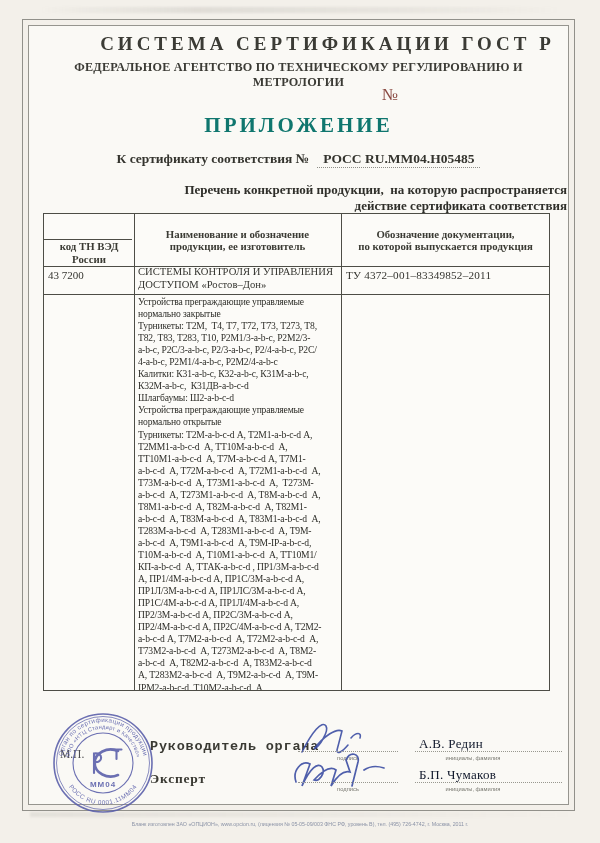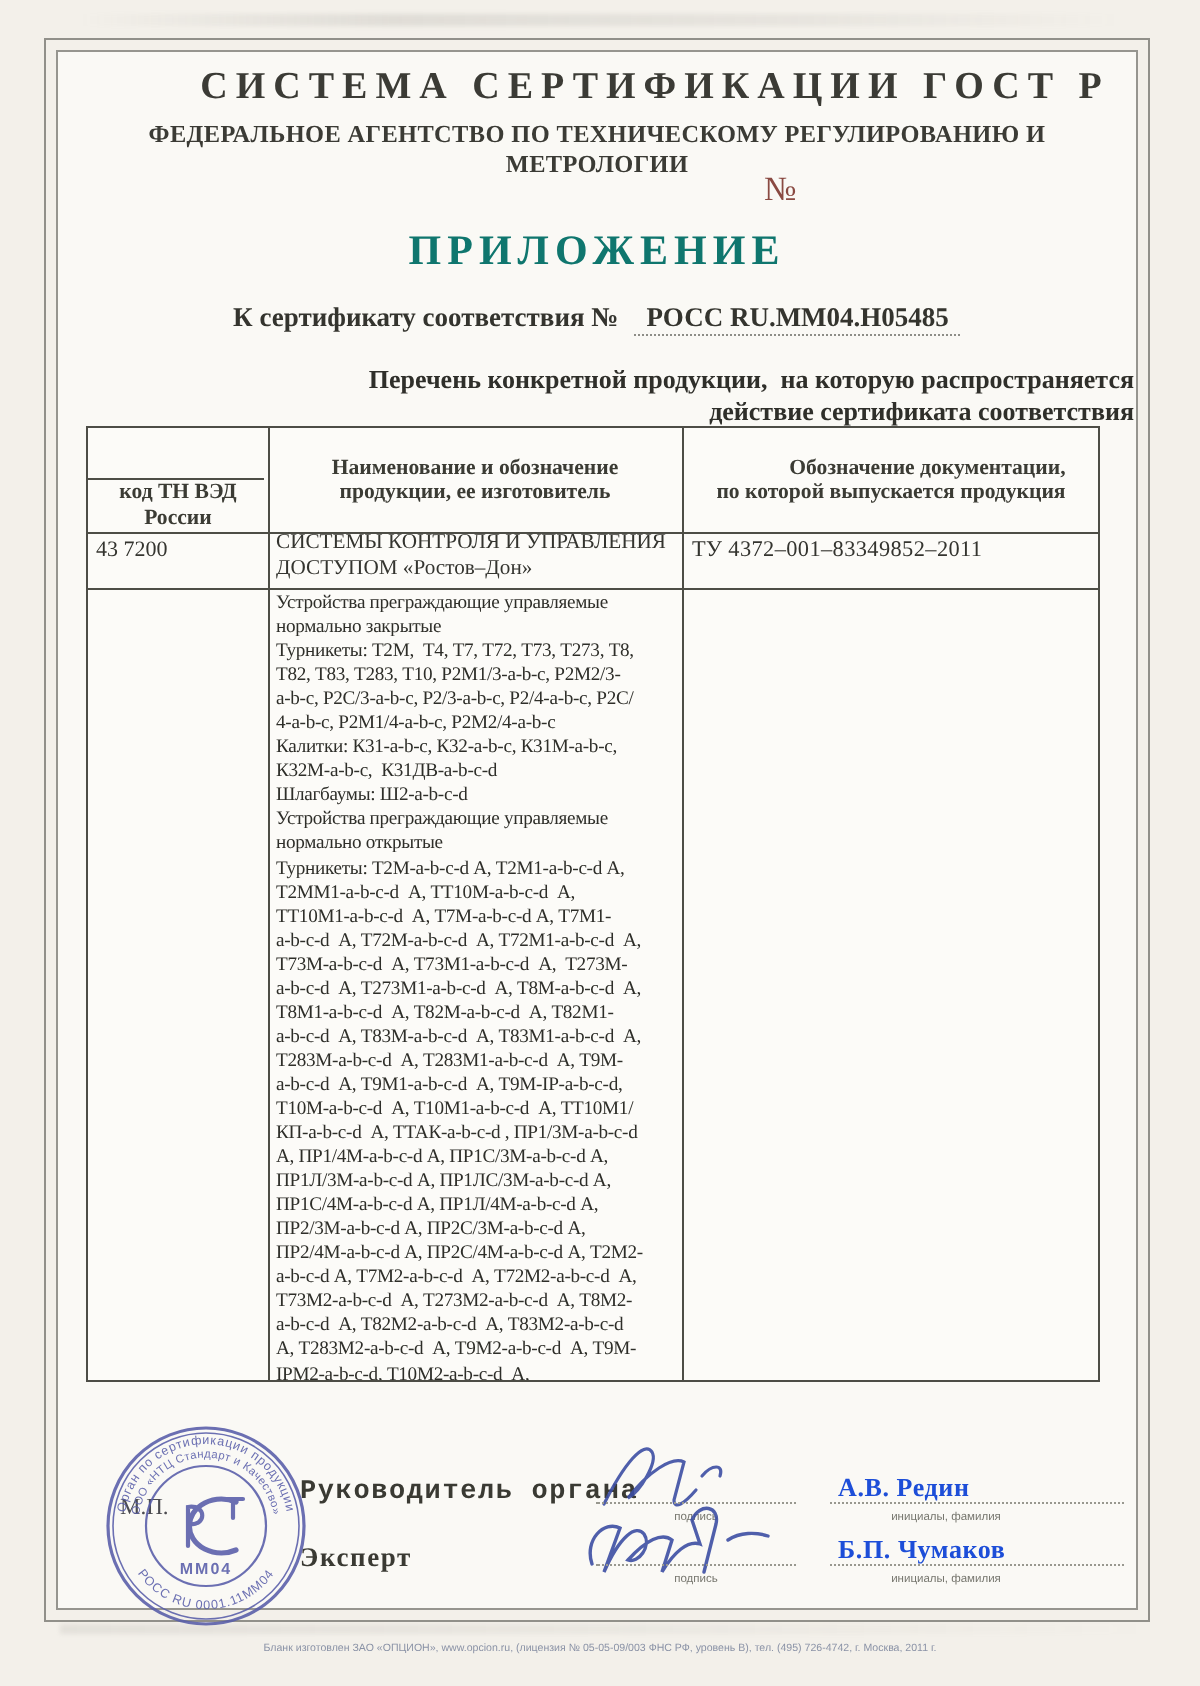--- a/index.html
+++ b/index.html
@@ -45,21 +45,21 @@
   .name-cell { font-size:10.6px; line-height:13px; padding:2px 2px 0 4px; white-space:pre-wrap; }
   .doc-cell { font-size:11.2px; padding:3px 2px 0 5px; letter-spacing:0.2px; }
   .products-cell { font-size:9.6px; line-height:12.05px; letter-spacing:-0.15px;
     padding:2px 1px 0 4px; white-space:pre-wrap; color:#2e2e29; }
 
   
   .sig-label { position:absolute; font-weight:bold; font-size:13.5px; letter-spacing:0.8px; color:#3a3a33; }
   .sig-line { position:absolute; border-bottom:1px dotted #98988f; }
   .sig-caption { position:absolute; font-family:"Liberation Sans", sans-serif; font-size:8px; color:#77776f;
     transform:scale(0.72); transform-origin:center top; width:90px; text-align:center; }
-  .sig-name { position:absolute; font-size:13px; letter-spacing:0.3px; color:#1d4ed8;font-weight:bold; }
+  .sig-name { position:absolute; font-size:13px; letter-spacing:0.3px; color:#0f172a; }
   .sig-svg { position:absolute; }
 
   .mp-label { position:absolute; left:60px; top:748px; font-size:11.5px; color:#4c4c50; }
 
   .stamp { position:absolute; left:38px; top:696px; opacity:0.88; }
   .stamp text { font-family:"Liberation Sans", sans-serif; fill:#585da9; }
 
   .fine-print { position:absolute; left:0; top:821px; width:600px; text-align:center;
     font-family:"Liberation Sans", sans-serif; font-size:8px; color:#8a92a6;
     transform:scale(0.66); transform-origin:center top; }
@@ -95,21 +95,21 @@
 <div class="tbl">
   <div class="vline" style="left:90px;"></div>
   <div class="vline" style="left:297px;"></div>
   <div class="hline" style="top:52px;"></div>
   <div class="hline" style="top:80px;"></div>
   <div class="hline" style="top:25px; right:417px;"></div>
 
   <div class="cell hdr" style="left:90px;top:0;width:207px;height:52px;">Наименование и обозначение
 продукции, ее изготовитель</div>
   <div class="cell hdr" style="left:0;top:25px;width:90px;height:27px;">код ТН ВЭД России</div>
-  <div class="cell hdr" style="left:297px;top:0;width:209px;height:52px;text-align:right;">Обозначение документации,
+  <div class="cell hdr" style="left:297px;top:0;width:209px;height:52px;">Обозначение документации,
 по которой выпускается продукция</div>
 
   <div class="cell code-cell" style="left:0;top:52px;width:90px;height:28px;">43 7200</div>
   <div class="cell name-cell" style="left:90px;top:49px;width:207px;height:28px;">СИСТЕМЫ КОНТРОЛЯ И УПРАВЛЕНИЯ
 ДОСТУПОМ «Ростов–Дон»</div>
   <div class="cell doc-cell" style="left:297px;top:52px;width:209px;height:28px;">ТУ 4372–001–83349852–2011</div>
 
   <div class="cell products-cell" style="left:90px;top:80px;width:207px;height:396px;">Устройства преграждающие управляемые
 нормально закрытые
 Турникеты: Т2М,  Т4, Т7, Т72, Т73, Т273, Т8,

